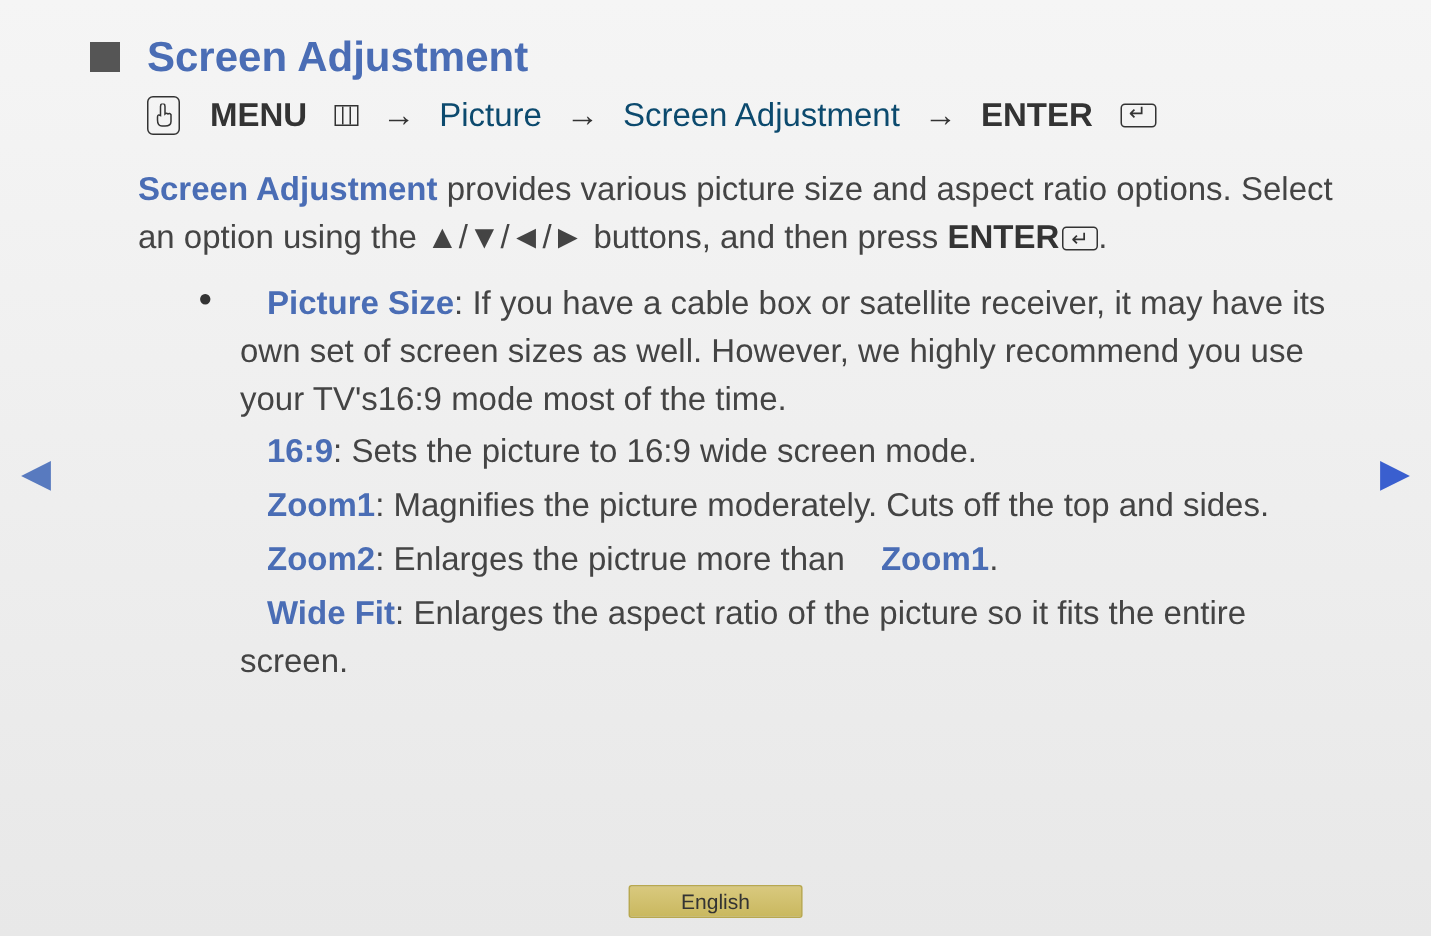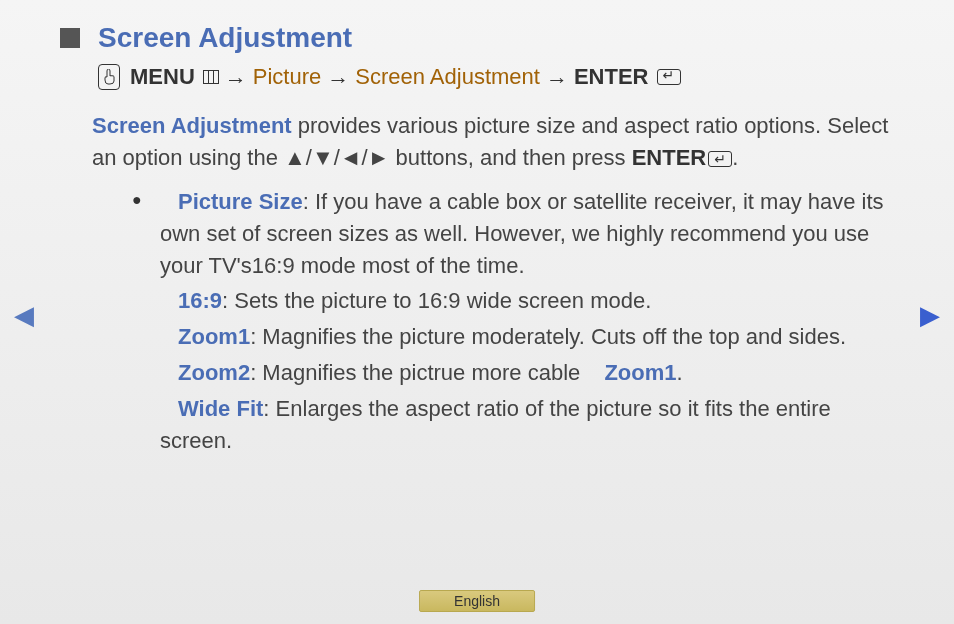--- a/index.html
+++ b/index.html
@@ -31,25 +31,25 @@
     color: #4a6db5;
     font-size: 28px;
     font-weight: bold;
   }
   .menu-path {
     margin-left: 38px;
     font-size: 22px;
     display: flex;
     align-items: center;
     flex-wrap: wrap;
-    gap: 6px;
+    gap: 16px;
     margin-bottom: 20px;
   }
   .menu-path .bold { font-weight: bold; color: #333; }
-  .menu-path .blue { color: #a16207; }
+  .menu-path .blue { color: #0c4a6e; }
   .menu-path .arrow { color: #333; }
   .hand-icon {
     width: 22px;
     height: 26px;
     border: 1.5px solid #333;
     border-radius: 4px;
     display: flex;
     align-items: center;
     justify-content: center;
     margin-right: 4px;
@@ -173,21 +173,21 @@
   <div class="intro">
     <span class="blue-bold">Screen Adjustment</span><span> provides various picture size and aspect ratio options. Select an option using the </span><span>▲/▼/◄/►</span><span> buttons, and then press </span><span class="bold">ENTER</span><span class="enter-icon"></span><span>.</span>
   </div>
 
   <ul class="options">
     <li class="bulleted">
       <span class="opt-blue">Picture Size</span><span>: If you have a cable box or satellite receiver, it may have its own set of screen sizes as well. However, we highly recommend you use your TV's16:9 mode most of the time.</span>
       <div class="sub-items">
         <p><span class="opt-blue">16:9</span><span>: Sets the picture to 16:9 wide screen mode.</span></p>
         <p><span class="opt-blue">Zoom1</span><span>: Magnifies the picture moderately. Cuts off the top and sides.</span></p>
-        <p><span class="opt-blue">Zoom2</span><span>: Magnifies the pictrue more cable </span><span class="opt-blue">Zoom1</span><span>.</span></p>
+        <p><span class="opt-blue">Zoom2</span><span>: Enlarges the pictrue more than </span><span class="opt-blue">Zoom1</span><span>.</span></p>
         <p><span class="opt-blue">Wide Fit</span><span>: Enlarges the aspect ratio of the picture so it fits the entire screen.</span></p>
       </div>
     </li>
   </ul>
 </div>
 
 <div class="nav-left">◀</div>
 <div class="nav-right">▶</div>
 
 <div class="lang-badge">English</div>

